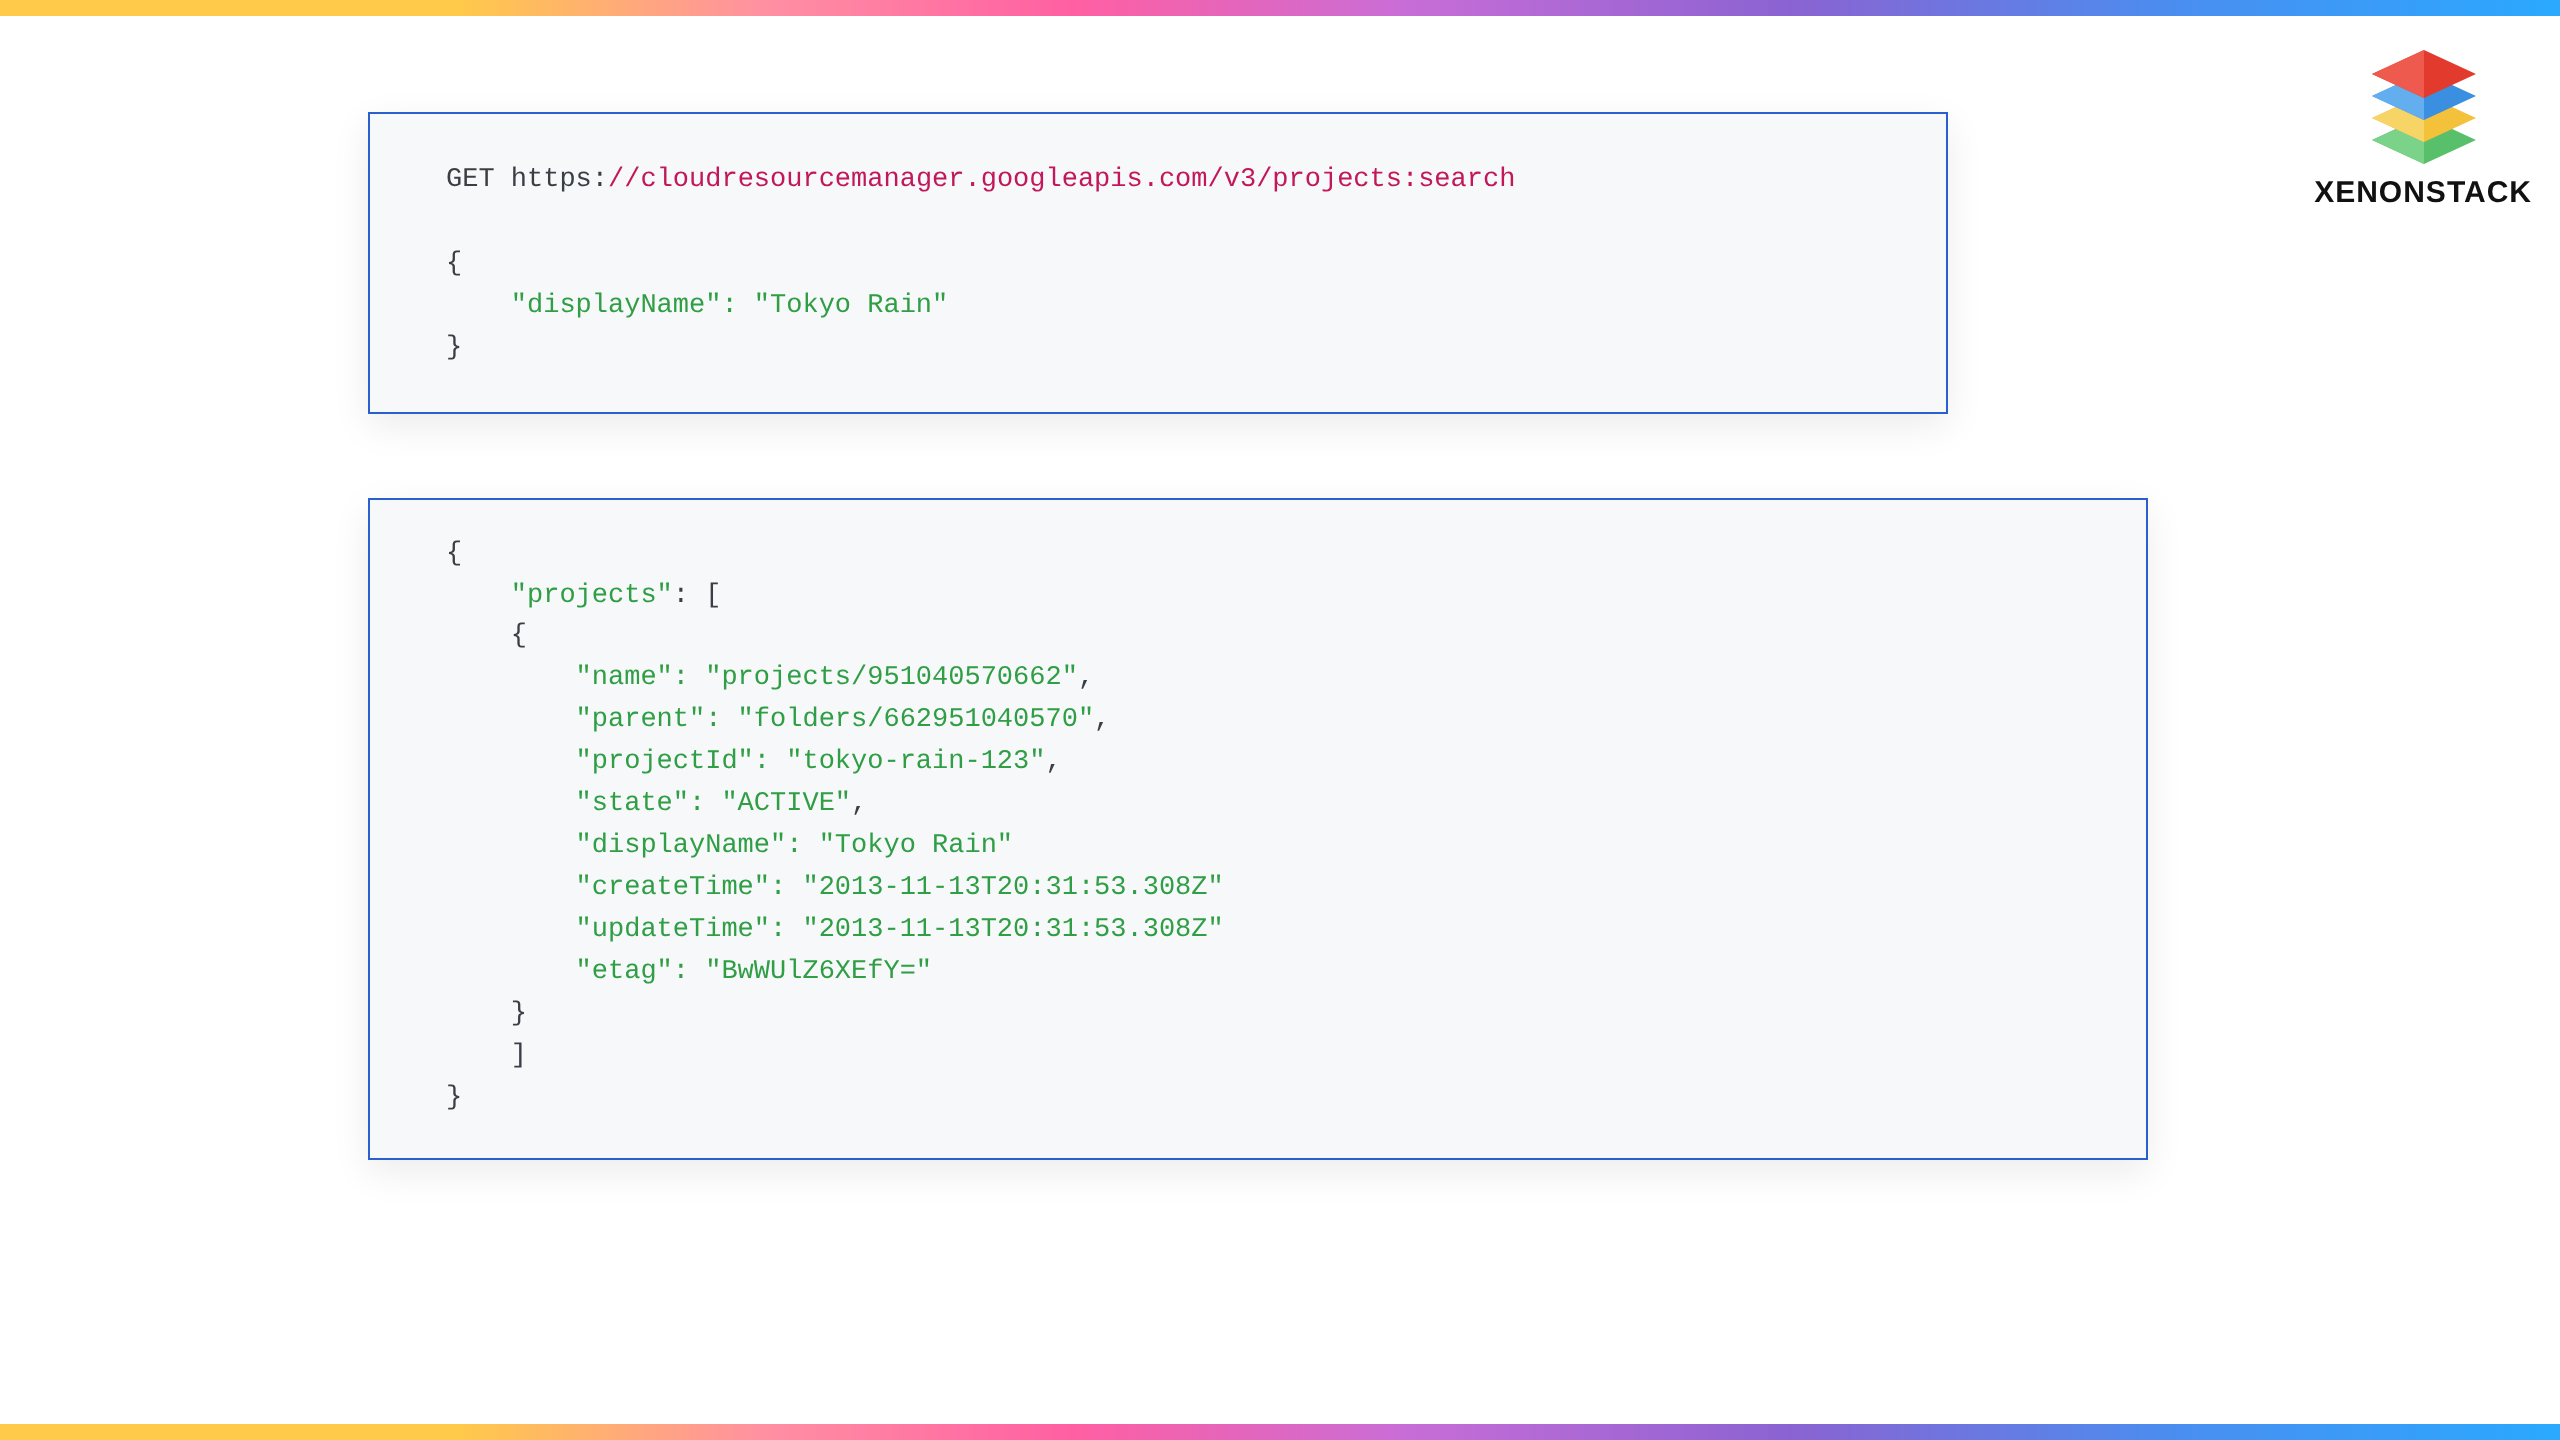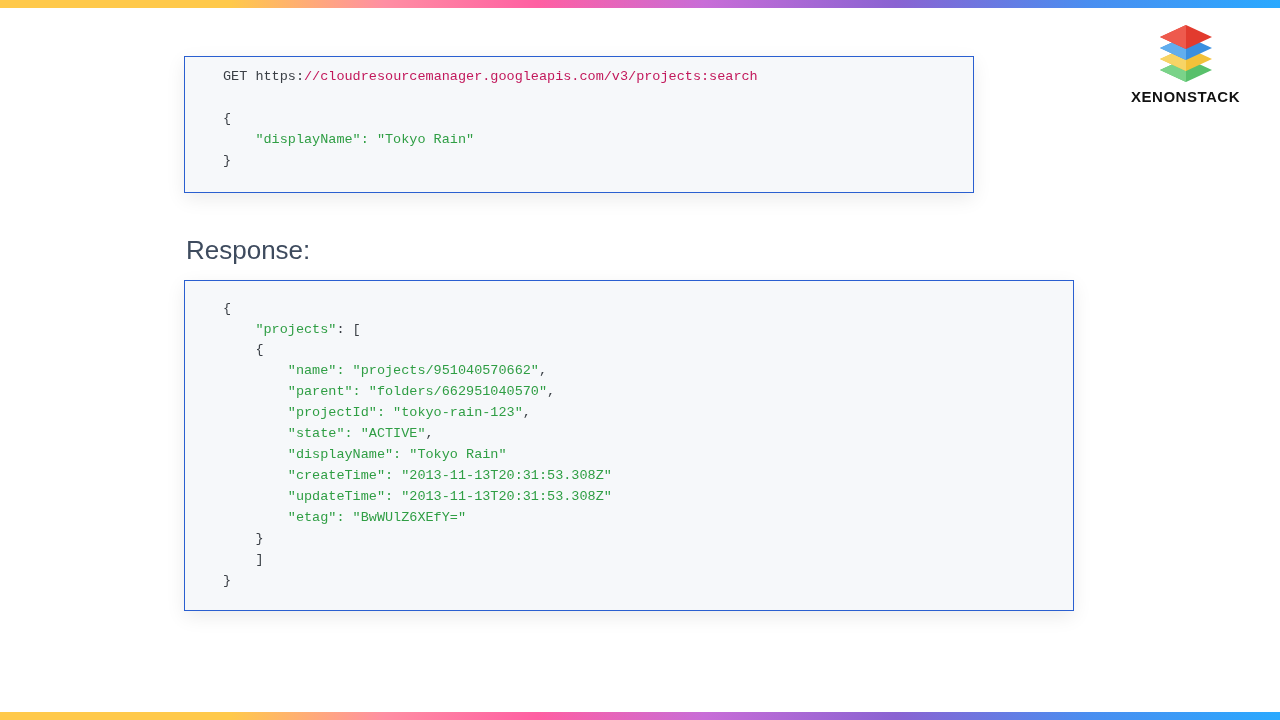--- a/index.html
+++ b/index.html
@@ -25,21 +25,21 @@
       #8a63d2 70%,
       #4a8ef0 85%,
       #2aa9ff 100%);
   }
   .gradient-top { top: 0; }
   .gradient-bottom { bottom: 0; }
 
   .logo {
     position: absolute;
     top: 24px;
-    right: 40px;
+    right: 14px;
     text-align: center;
   }
   .logo svg { display: block; margin: 0 auto 6px auto; }
   .logo-text {
     font-weight: 700;
     font-size: 15px;
     letter-spacing: 0.5px;
     color: #111;
   }
 
@@ -54,21 +54,21 @@
     font-size: 26px;
     font-weight: 400;
     color: #3e4b5e;
     margin-bottom: 14px;
     margin-left: 2px;
   }
 
   .code-block {
     border: 1.5px solid #2a5fd0;
     background: #f6f8fa;
-    padding: 10px 38px 20px 38px;
+    padding: 24px 38px 20px 38px;
     font-family: "SFMono-Regular", Consolas, "Liberation Mono", Menlo, monospace;
     font-size: 13.5px;
     line-height: 1.55;
     white-space: pre;
     color: #24292e;
     box-shadow: 0 6px 18px rgba(0,0,0,0.08);
     margin-bottom: 42px;
   }
 
   .code-block.request { width: 790px; }
@@ -110,21 +110,20 @@
 
 <div class="content">
 
 
   <div class="code-block request"><span class="tok-plain">GET </span><span class="tok-plain">https:</span><span class="tok-url">//cloudresourcemanager.googleapis.com/v3/projects:search</span>
 
 <span class="tok-plain">{</span>
 <span class="indent1"></span><span class="tok-green">"displayName": "Tokyo Rain"</span>
 <span class="tok-plain">}</span></div>
 
-  <div class="section-heading">Response:</div>
 
   <div class="code-block response"><span class="tok-plain">{</span>
 <span class="indent1"></span><span class="tok-green">"projects"</span><span class="tok-plain">: [</span>
 <span class="indent1"></span><span class="tok-plain">{</span>
 <span class="indent2"></span><span class="tok-green">"name": "projects/951040570662"</span><span class="tok-plain">,</span>
 <span class="indent2"></span><span class="tok-green">"parent": "folders/662951040570"</span><span class="tok-plain">,</span>
 <span class="indent2"></span><span class="tok-green">"projectId": "tokyo-rain-123"</span><span class="tok-plain">,</span>
 <span class="indent2"></span><span class="tok-green">"state": "ACTIVE"</span><span class="tok-plain">,</span>
 <span class="indent2"></span><span class="tok-green">"displayName": "Tokyo Rain"</span>
 <span class="indent2"></span><span class="tok-green">"createTime": "2013-11-13T20:31:53.308Z"</span>

